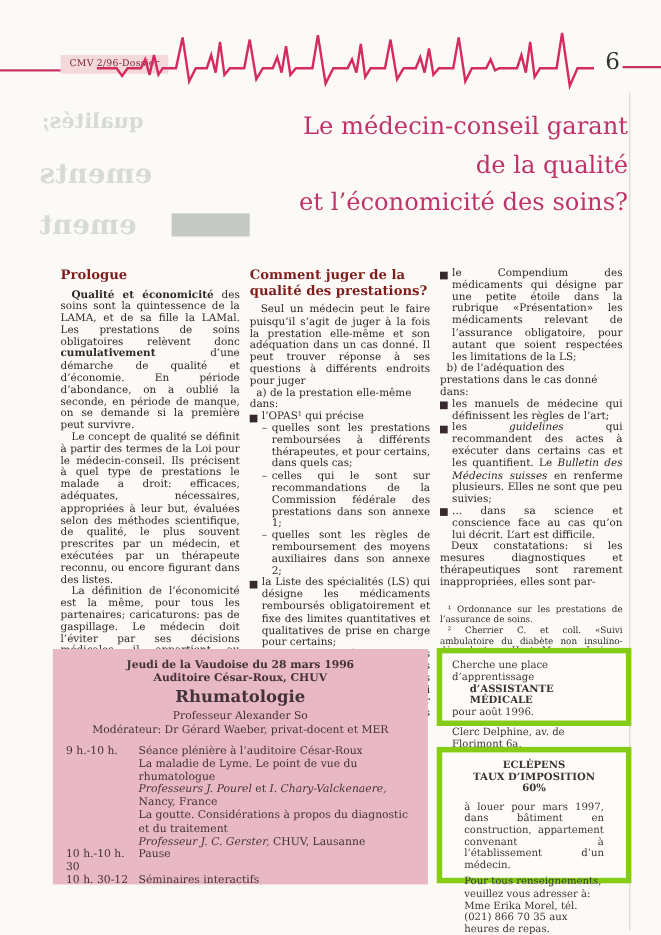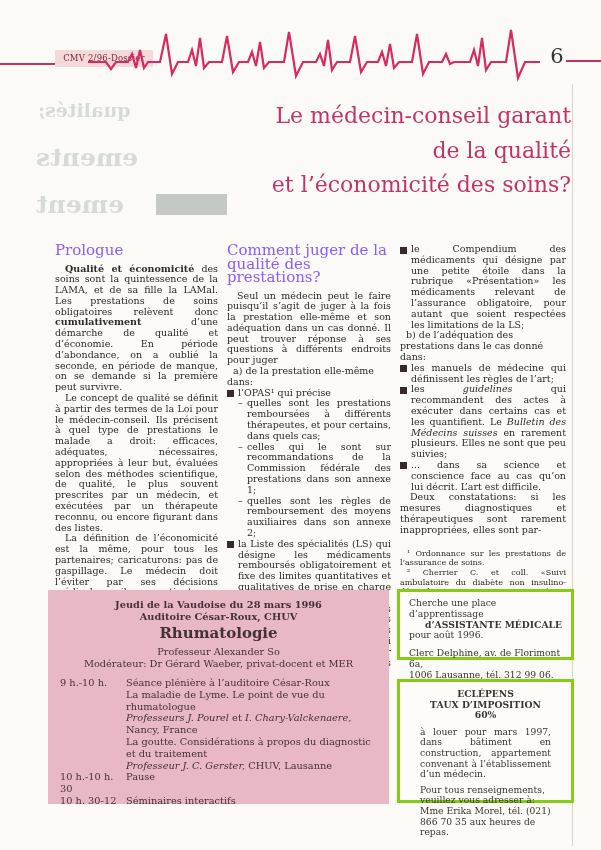--- a/index.html
+++ b/index.html
@@ -23,21 +23,21 @@
   .graybox{position:absolute;left:156px;top:194px;width:71px;height:21px;background:#b7bdb7;opacity:.8;}
 
   
   .title{position:absolute;right:30px;top:99px;margin:0;text-align:right;color:#c0336a;
          font-size:22px;line-height:34.5px;font-weight:normal;}
 
   
   .cols{position:absolute;left:55px;top:244px;width:516px;display:grid;
         grid-template-columns:163px 164px 166px;column-gap:9px;}
   .col{font-size:9.5px;line-height:10.8px;}
-  .colhead{margin:0 0 6px;font-size:15px;line-height:13.5px;color:#8b5cf6;font-weight:normal;}
+  .colhead{margin:0 0 6px;font-size:12px;line-height:13.5px;color:#7f1d1d;font-weight:bold;}
   .col p{margin:0;text-indent:10px;text-align:justify;}
   .linea{text-indent:6px;text-align:left !important;}
   .li{display:flex;}
   .sq{width:7px;height:7px;background:#38292e;margin:2.5px 4px 0 0;flex:none;}
   .li .txt{flex:1;text-align:justify;}
   .sub{display:flex;padding-left:11px;}
   .sub .dash{width:9px;flex:none;}
   .sub .txt{flex:1;text-align:justify;}
   .it{font-style:italic;margin-top:20px;}
   .b{font-weight:bold;}
@@ -48,21 +48,21 @@
   .pinkbox{position:absolute;left:48px;top:590px;width:341px;height:214px;background:#e9b8c5;
            color:#433239;padding:9px 12px;box-sizing:border-box;font-size:9.8px;line-height:11.8px;overflow:hidden;}
   .pb-c{text-align:center;}
   .pb-title{font-size:15px;margin:5px 0 7px;font-weight:bold;text-align:center;}
   .pb-mod{margin-bottom:7px;}
   .srow{display:flex;}
   .stime{width:66px;flex:none;}
   .sdesc{flex:1;}
 
   
-  .adbox{position:absolute;border:3px solid #84cc16;background:#fdfcf9;box-sizing:border-box;
+  .adbox{position:absolute;border:5px solid #84cc16;background:#fdfcf9;box-sizing:border-box;
          font-size:9.2px;line-height:10.8px;color:#3a3532;}
   .adA{left:397px;top:589px;width:177px;height:71px;padding:6px 9px;}
   .adA-bold{font-weight:bold;padding-left:16px;}
   .adA-gap{margin-top:7px;}
   .adB{left:397px;top:679px;width:177px;height:124px;padding:7px 20px;line-height:10.6px;}
   .adB-h{text-align:center;font-weight:bold;}
   .adB p{margin:0;}
   .adB .p1{margin-top:6px;text-align:justify;}
   .adB .p2{margin-top:5px;}
 </style>
@@ -136,21 +136,21 @@
         <span class="sq"></span>
         <span class="txt">le Compendium des médicaments qui désigne par une petite étoile dans la rubrique «Présentation» les médicaments relevant de l’assurance obligatoire, pour autant que soient respectées les limitations de la LS;</span>
       </div>
       <div class="linea">b) de l’adéquation des prestations dans le cas donné dans:</div>
       <div class="li">
         <span class="sq"></span>
         <span class="txt">les manuels de médecine qui définissent les règles de l’art;</span>
       </div>
       <div class="li">
         <span class="sq"></span>
-        <span class="txt"><span>les </span><span class="it">guidelines</span><span> qui recommandent des actes à exécuter dans certains cas et les quantifient. Le </span><span class="it">Bulletin des Médecins suisses</span><span> en rarement plusieurs. Elles ne sont que peu suivies;</span></span>
+        <span class="txt"><span>les </span><span class="it">guidelines</span><span> qui recommandent des actes à exécuter dans certains cas et les quantifient. Le </span><span class="it">Bulletin des Médecins suisses</span><span> en renferme plusieurs. Elles ne sont que peu suivies;</span></span>
       </div>
       <div class="li">
         <span class="sq"></span>
         <span class="txt">... dans sa science et conscience face au cas qu’on lui décrit. L’art est difficile.</span>
       </div>
       <p>Deux constatations: si les mesures diagnostiques et thérapeutiques sont rarement inappropriées, elles sont par-</p>
       <div class="fnotes">
         <p>¹ Ordonnance sur les prestations de l’assurance de soins.</p>
         <p>² Cherrier C. et coll. «Suivi ambulatoire du diabète non insulino-dépendant en Haute-Marne», J. écon. méd., n° 13, 1995, p. 279.</p>
         <p>³ Rosenberg S. N. and Others. «Effect of Utilization-Review in a Fee-for-Service Health Insurance Plan.» N. Engl. J. Med., n° 333, 1995, p. 1326.</p>

